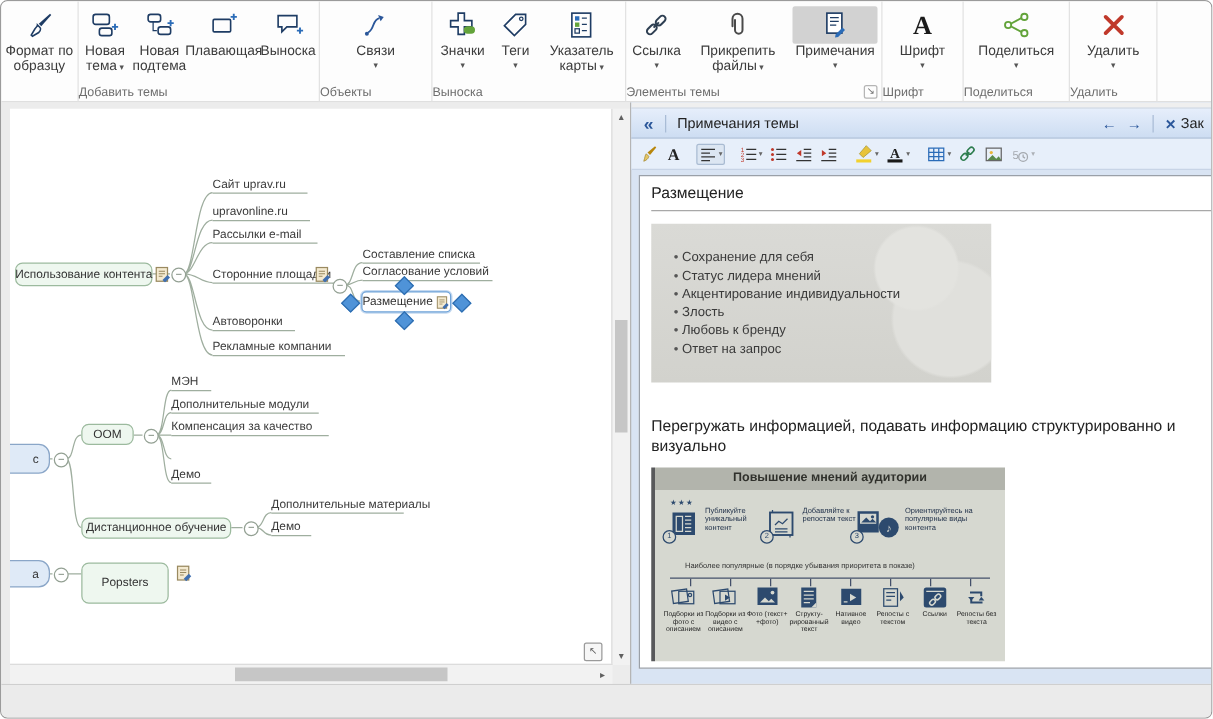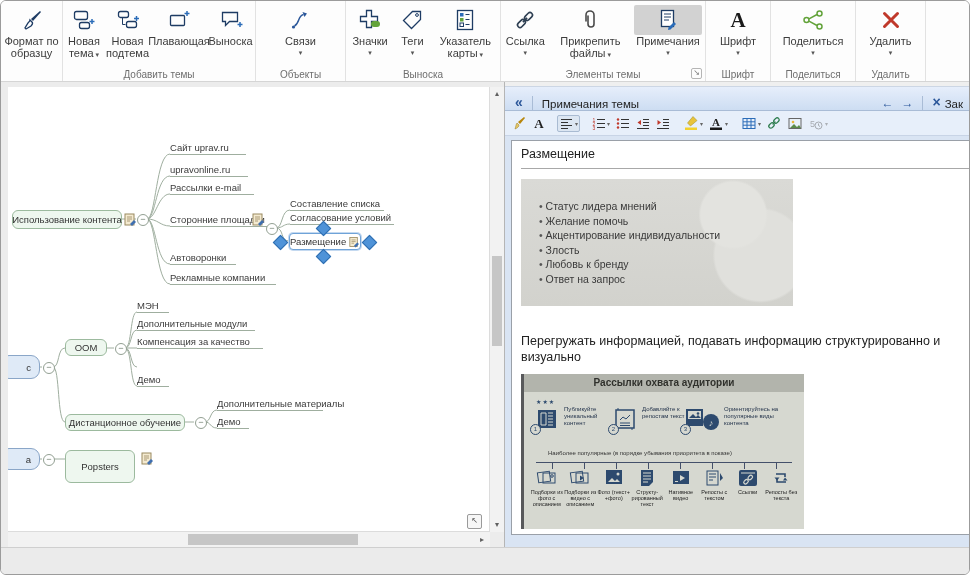--- a/index.html
+++ b/index.html
@@ -9,21 +9,21 @@
   .ribbon{height:80px;background:#fdfdfd;border-bottom:1px solid #d5d5d5;display:flex;align-items:stretch;}
   .rgroup{position:relative;border-right:1px solid #e2e2e2;padding:3px 1px 14px 1px;box-sizing:border-box;flex:0 0 auto;}
   .rbtns{display:flex;justify-content:center;height:100%;}
   .rbtn{display:flex;flex-direction:column;align-items:center;padding:1px 2px;cursor:default;}
   .ricon{height:30px;display:flex;align-items:center;justify-content:center;width:100%;}
   .rbtn.active .ricon{background:#d2d2d2;border-radius:2px;}
   .rlabel{font-size:11px;line-height:12px;color:#3c3c3c;text-align:center;max-width:80px;}
   .caret::after{content:"\25BE";font-size:7px;color:#555;}
   .caret.ci{margin-left:2px;}
   .caret.cb{display:block;line-height:8px;text-align:center;}
-  .rgroup-label{position:absolute;bottom:1px;left:0;right:0;text-align:center;font-size:10px;color:#6e6e6e;}
+  .rgroup-label{position:absolute;bottom:1px;left:0;right:0;font-size:10px;color:#6e6e6e;}
   .dlauncher{position:absolute;bottom:2px;right:3px;font-size:8px;color:#777;border:1px solid #b5b5b5;border-radius:2px;width:9px;height:9px;line-height:8px;text-align:center;}
   .dlauncher::after{content:"\2198";}
 
   
   .main{display:flex;height:465px;background:#ececec;}
   .pane-left{position:relative;width:503px;flex:0 0 503px;background:#ececec;}
   .canvas{position:absolute;left:7px;top:5px;right:14px;bottom:15px;background:#fff;overflow:hidden;}
   .canvas svg.wires{position:absolute;left:0;top:0;}
 
   .lt{position:absolute;font-size:9.5px;color:#3a3a3a;height:13px;line-height:13px;border-bottom:1px solid #9fae9f;white-space:nowrap;}
@@ -43,21 +43,21 @@
   .hscroll{position:absolute;left:7px;right:14px;bottom:0;height:15px;background:#f2f2f2;border-top:1px solid #dcdcdc;}
   .hthumb{position:absolute;top:2px;bottom:2px;left:180px;width:170px;background:#c6c6c6;}
   .harr{position:absolute;right:2px;top:0;bottom:0;width:12px;color:#606060;font-size:8px;text-align:center;line-height:15px;}
   .harr::after{content:"\25B8";}
   .fitbtn{position:absolute;right:22px;bottom:18px;width:13px;height:13px;border:1px solid #9a9a9a;background:#f6f6f6;color:#555;font-size:8px;line-height:12px;text-align:center;border-radius:2px;}
   .fitbtn::after{content:"\2196";}
 
   
   .panel{flex:1 1 auto;min-width:0;overflow:hidden;border-left:1px solid #b5b5b5;display:flex;flex-direction:column;background:#d9e4f3;}
   .p-gap{height:4px;background:#efefef;border-bottom:1px solid #ccd6e4;}
-  .p-header{height:23px;background:linear-gradient(#e6eefb,#cdddf2);border-bottom:1px solid #a9bcd6;display:flex;align-items:flex-end;padding:0 6px;flex:0 0 auto;}
+  .p-header{height:23px;background:linear-gradient(#e6eefb,#cdddf2);border-bottom:1px solid #a9bcd6;display:flex;align-items:center;padding:0 6px;flex:0 0 auto;}
   .ph-ico{color:#2b579a;font-weight:bold;font-size:12px;margin:0 4px;cursor:default;}
   .collapse-ic::after{content:"\00AB";font-size:14px;}
   .nav-left::after{content:"\2190";}
   .nav-right::after{content:"\2192";}
   .close-x::after{content:"\00D7";font-size:14px;font-weight:bold;}
   .p-sep{width:1px;height:14px;background:#a9bcd6;margin:0 5px;}
   .p-title{font-size:11.5px;color:#222;margin-left:4px;flex:1 1 auto;white-space:nowrap;}
   .p-close-lb{font-size:11.5px;color:#222;white-space:nowrap;}
   .p-toolbar{height:24px;background:#e7effa;border-bottom:1px solid #c8d4e6;display:flex;align-items:center;padding:0 4px;gap:1px;flex:0 0 auto;}
   .tbtn{display:flex;align-items:center;padding:1px 2px;border-radius:2px;}
@@ -542,33 +542,33 @@
           </span>
       </div>
 
       <div class="p-body">
         <div class="note-doc">
           <div class="nd-title">Размещение</div>
           <hr class="nd-hr">
 
           <div class="slide">
             <ul>
+              <li>Сохранение для себя</li>
               <li>Статус лидера мнений</li>
-              <li>Желание помочь</li>
               <li>Акцентирование индивидуальности</li>
               <li>Злость</li>
               <li>Любовь к бренду</li>
               <li>Ответ на запрос</li>
             </ul>
           </div>
 
           <div class="nd-para">Перегружать информацией, подавать информацию структурированно и визуально</div>
 
           <div class="ig">
-            <div class="ig-head">Рассылки охвата аудитории</div>
+            <div class="ig-head">Повышение мнений аудитории</div>
             <div class="ig-body">
 
               <div class="step" style="left:10px;top:14px">
                 <span class="step-tile">
                   <span class="stars">★★★</span>
                   <svg width="26" height="26" viewBox="0 0 26 26">
                       <rect x="4" y="4" width="18" height="18" fill="#2d4a6e"></rect>
                       <path d="M7 7h5v12H7zM14 7h5M14 10h5M14 13h5M14 16h5M14 19h5" stroke="#d6d8d0" fill="none"></path>
                     </svg>
                   <span class="badge">1</span>

